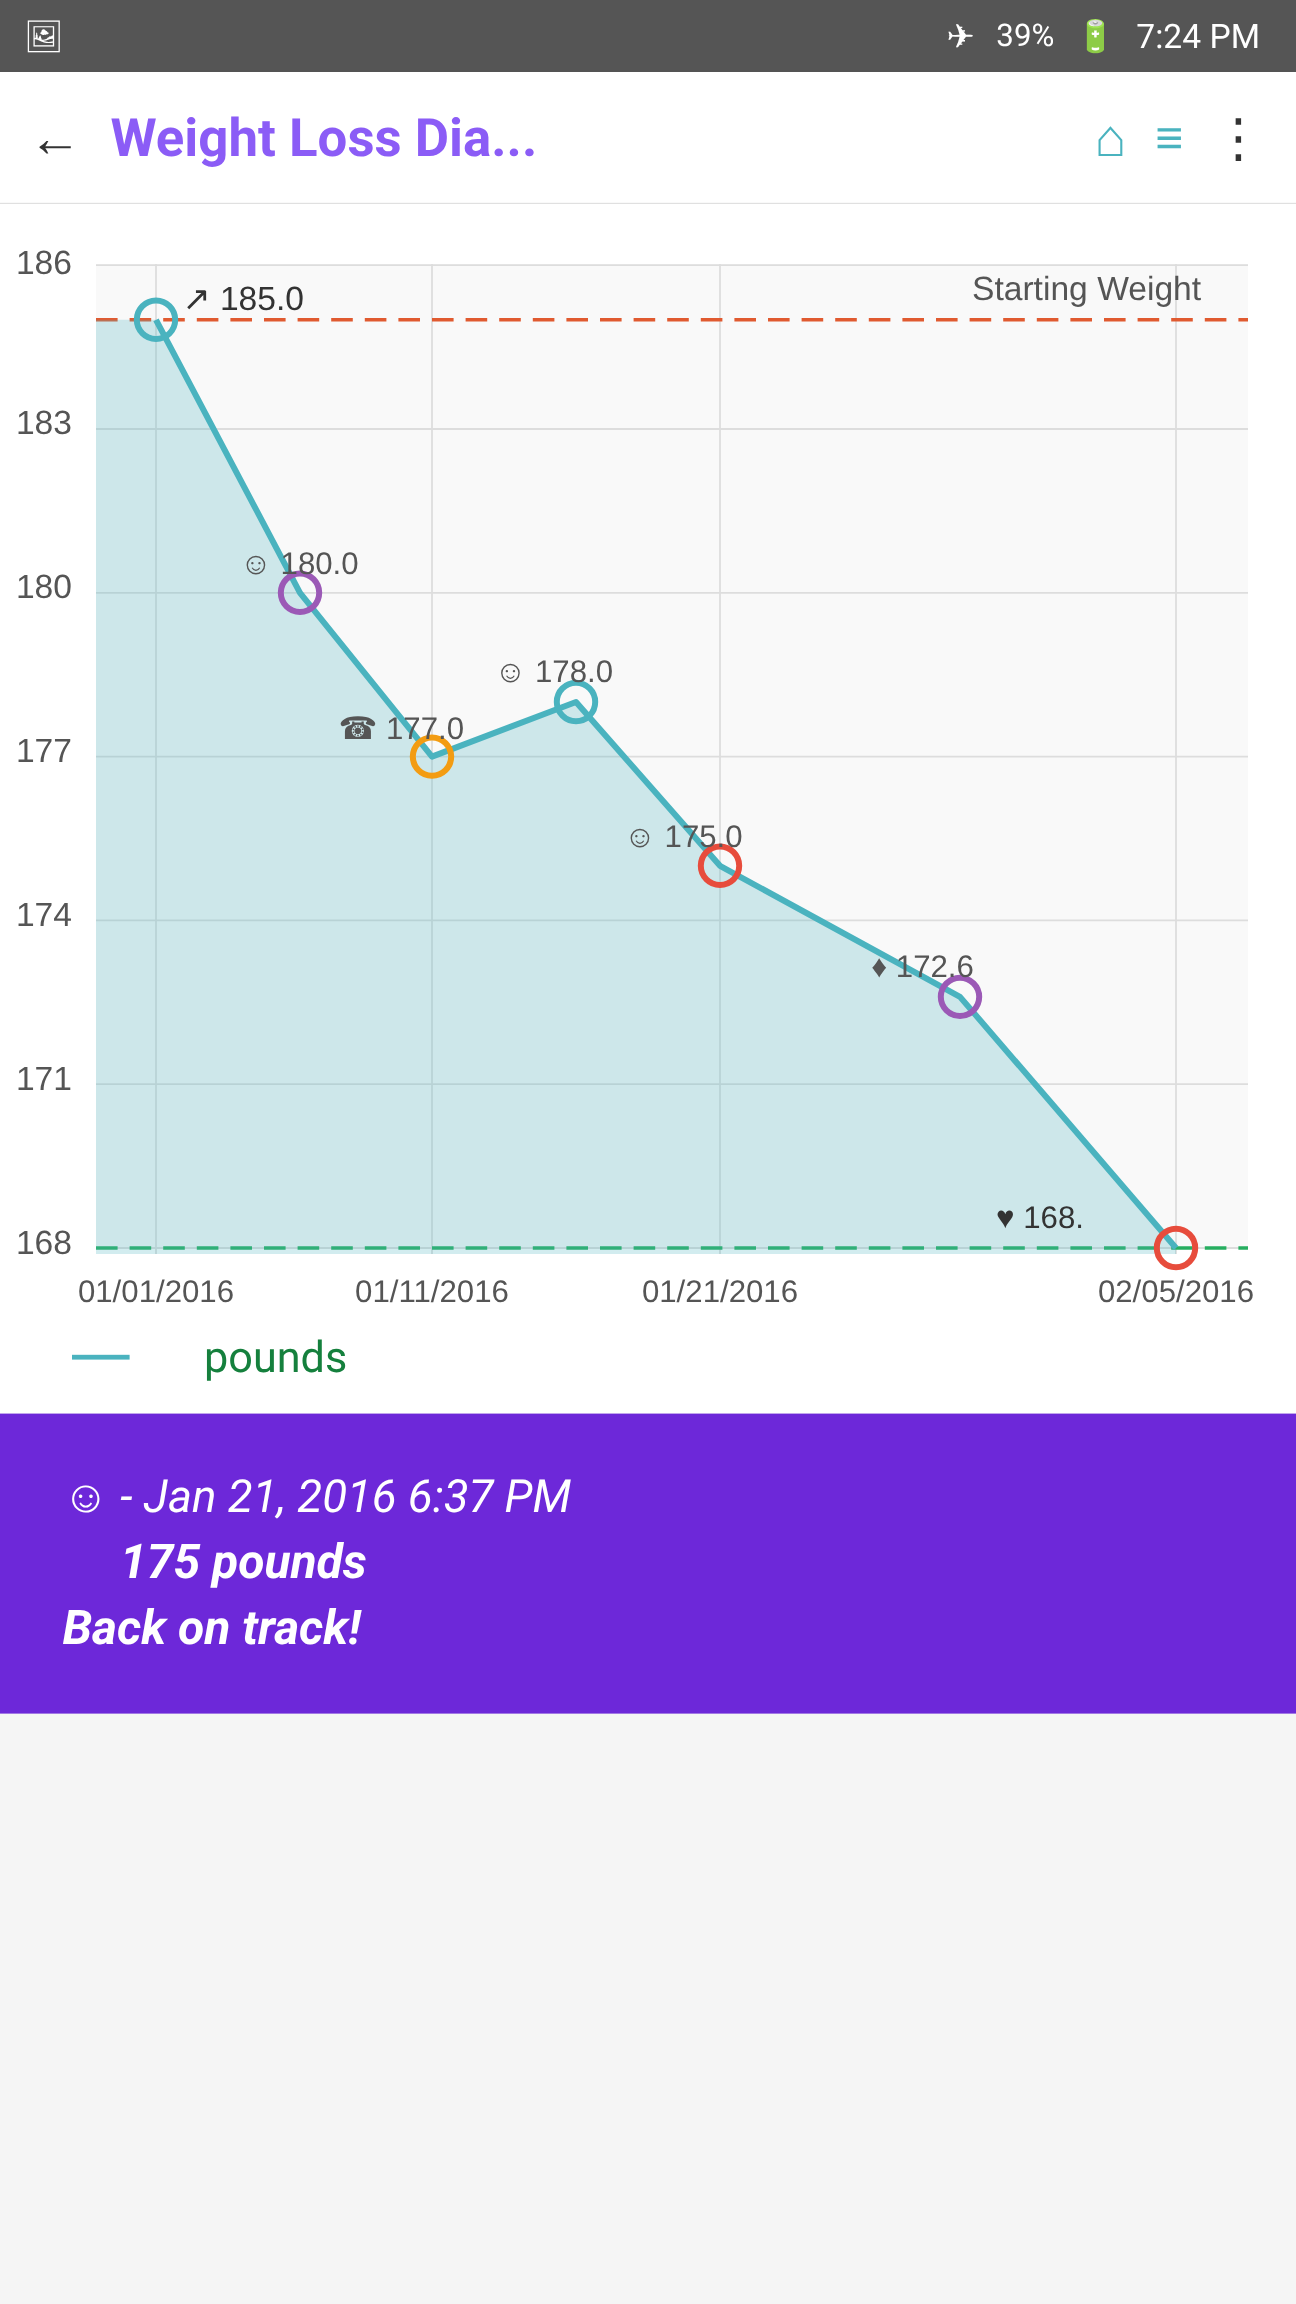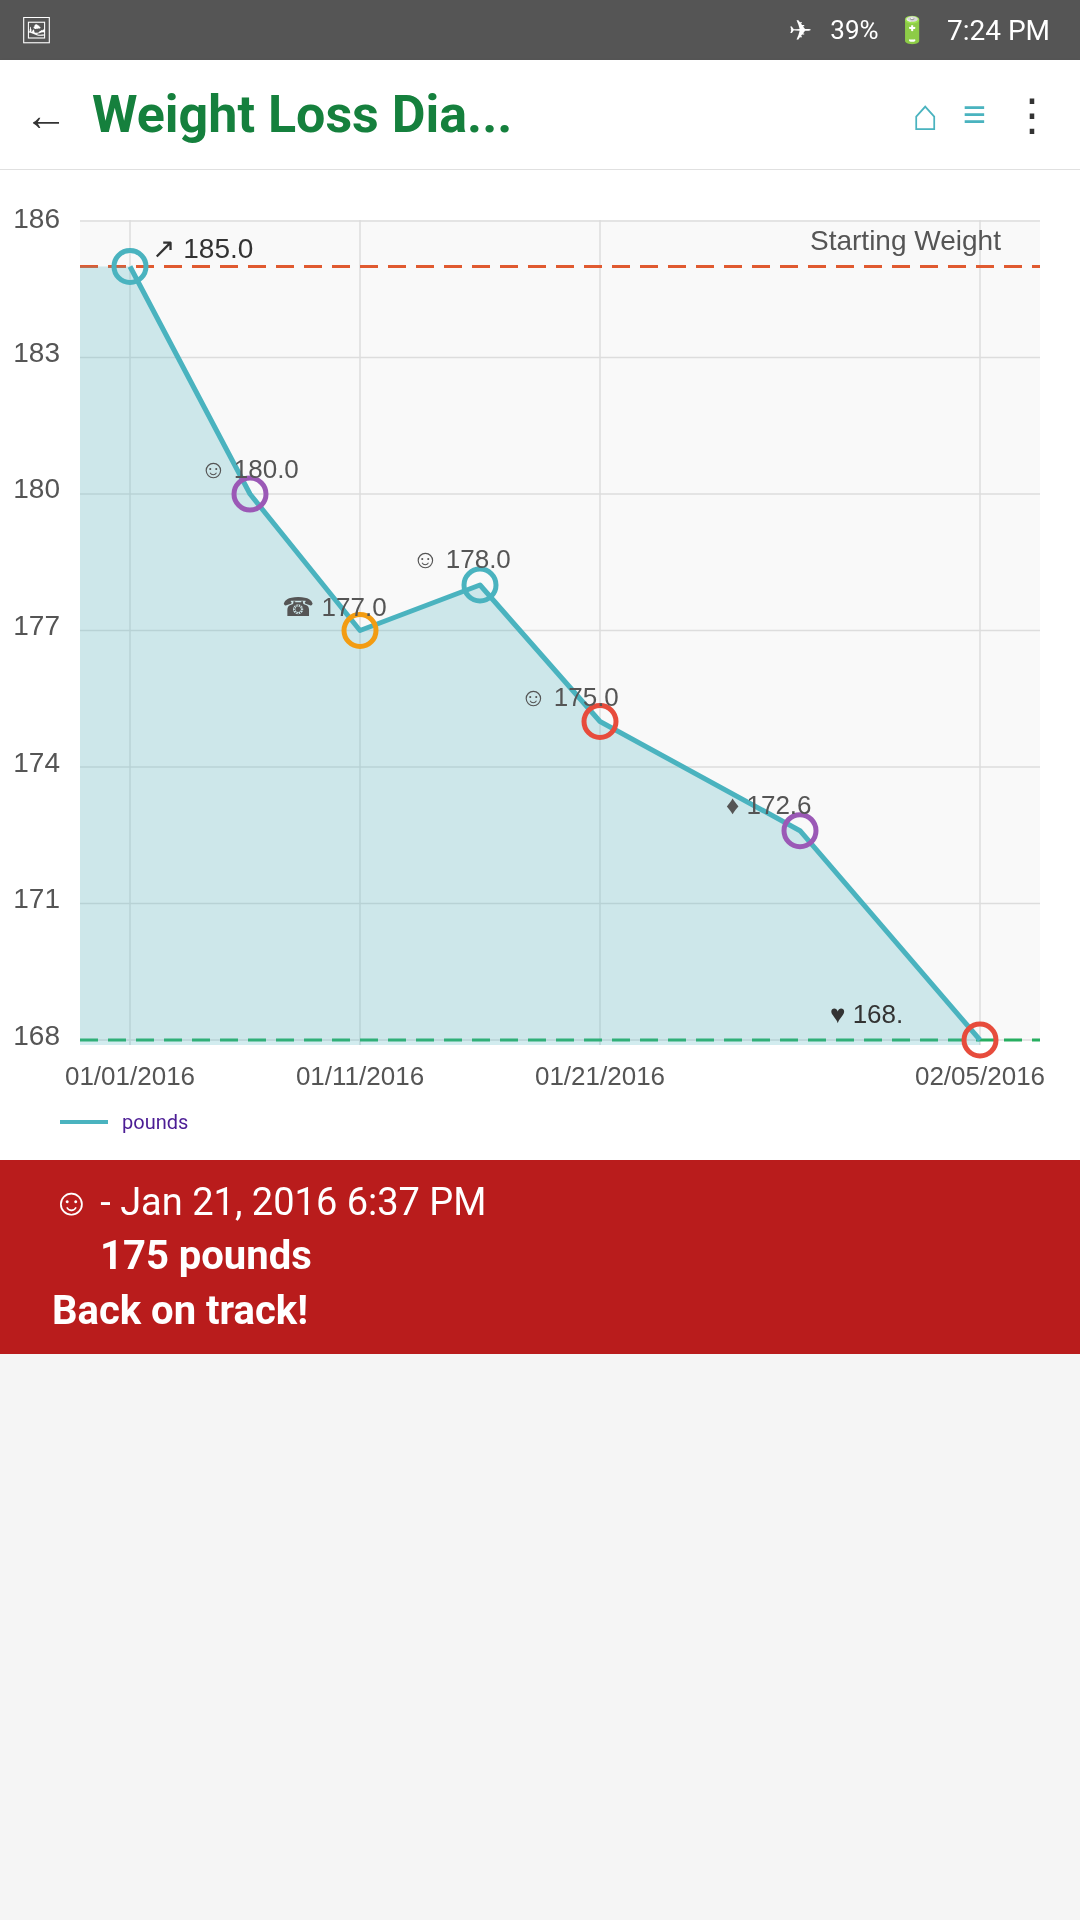--- a/index.html
+++ b/index.html
@@ -45,23 +45,23 @@
       background: #fff;
       display: flex;
       align-items: center;
       padding: 0 24px;
       gap: 24px;
       border-bottom: 1px solid #e0e0e0;
       box-shadow: 0 2px 4px rgba(0,0,0,0.1);
     }
     .app-bar-title {
       flex: 1;
-      font-size: 52px;
+      font-size: 44px;
       font-weight: 700;
-      color: #15803d;
+      color: #8b5cf6;
     }
     .app-bar-icon {
       color: #4ab3bf;
       font-size: 44px;
       cursor: pointer;
     }
     .app-bar-back {
       font-size: 44px;
       color: #333;
       cursor: pointer;
@@ -86,30 +86,32 @@
       align-items: center;
       gap: 14px;
       padding: 16px 60px;
     }
     .legend-line {
       width: 48px;
       height: 4px;
       background: #4ab3bf;
     }
     .legend-label {
-      font-size: 20px;
-      color: #4c1d95;
+      font-size: 36px;
+      color: #15803d;
+      margin-left: 48px;
     }
 
     
     .detail-card {
       width: 100%;
-      background: #b91c1c;
-      padding: 20px 52px;
+      background: #6d28d9;
+      padding: 48px 52px;
       margin-top: 0;
+      font-style: italic;
     }
     .detail-card-line1 {
       color: white;
       font-size: 38px;
       margin-bottom: 8px;
     }
     .detail-card-line2 {
       color: white;
       font-size: 40px;
       font-weight: 700;

